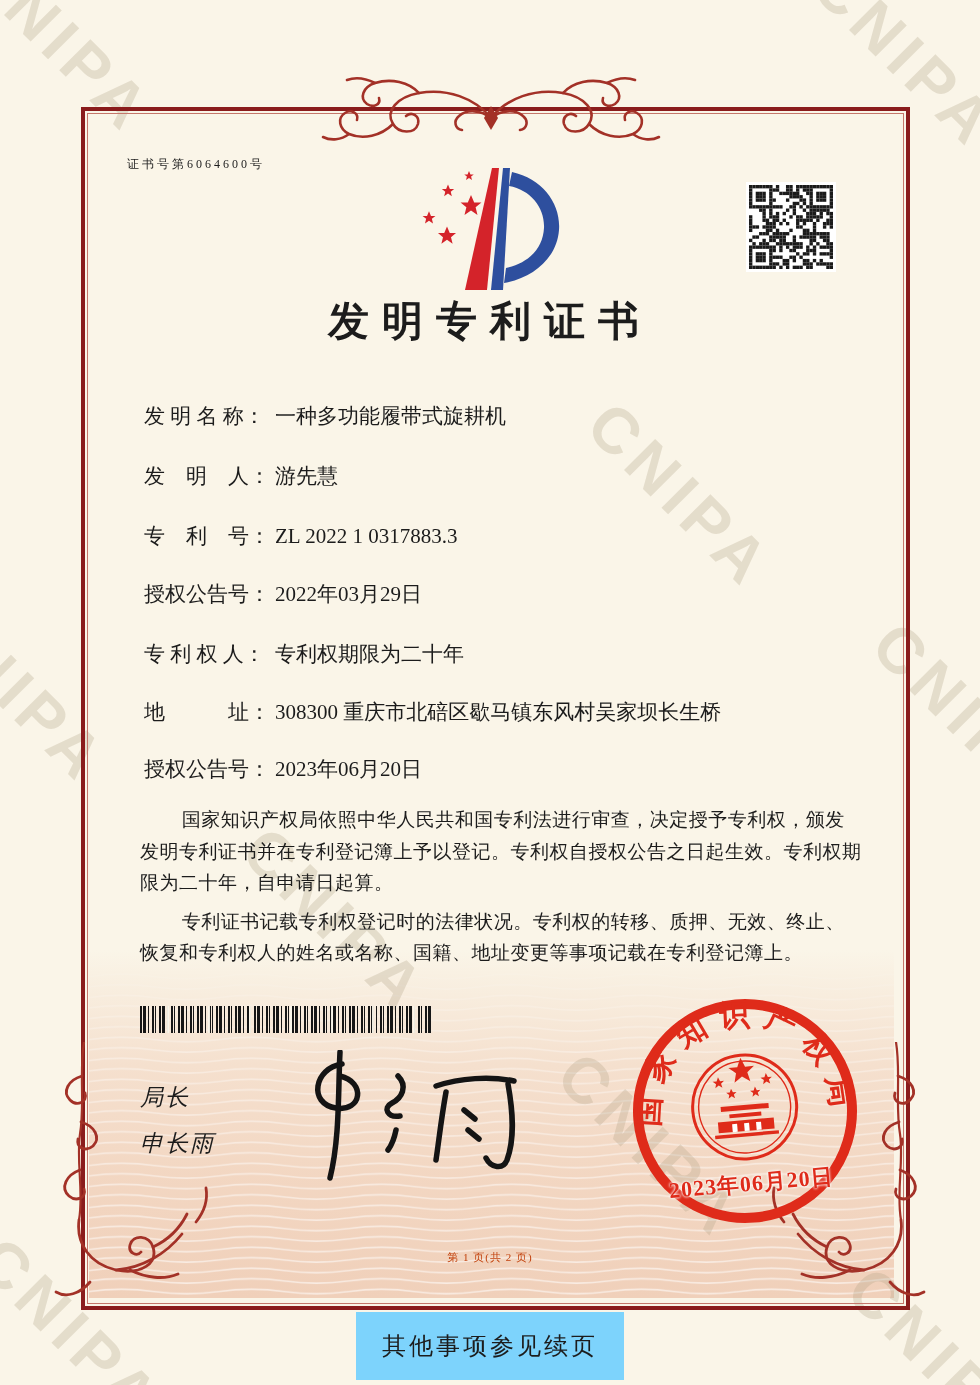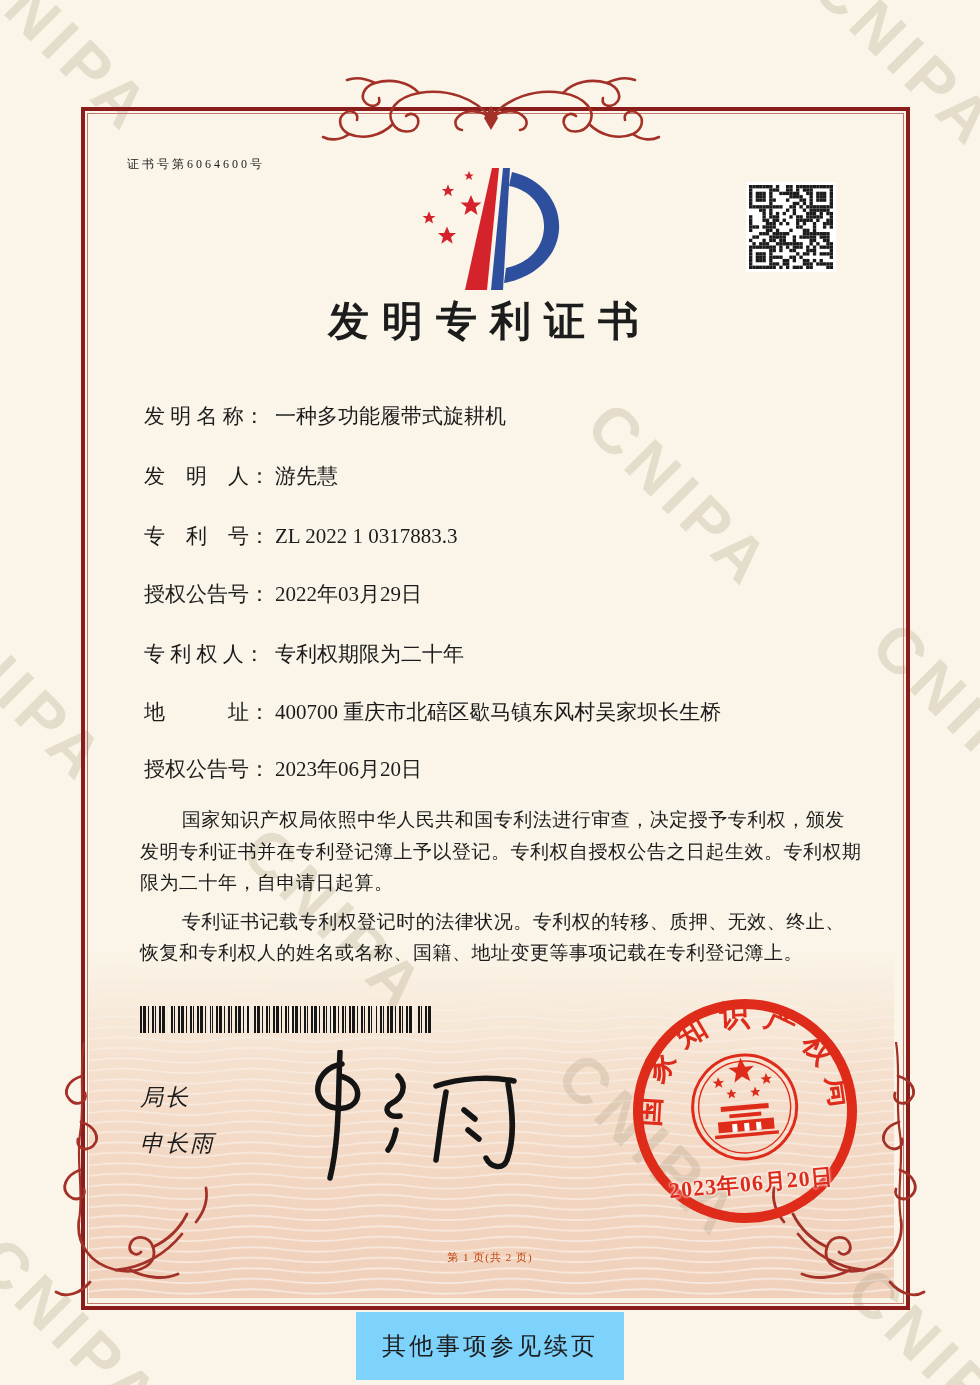--- a/index.html
+++ b/index.html
@@ -513,21 +513,21 @@
     <div class="frow" style="top:124px">
       <span class="lbl">专　利　号：</span><span>ZL 2022 1 0317883.3</span>
     </div>
     <div class="frow" style="top:182px">
       <span class="lbl">授权公告号：</span><span>2022年03月29日</span>
     </div>
     <div class="frow" style="top:242px">
       <span class="lbl">专 利 权 人：</span><span>专利权期限为二十年</span>
     </div>
     <div class="frow" style="top:300px">
-      <span class="lbl">地　　　址：</span><span>400700 重庆市北碚区歇马镇东风村吴家坝长生桥</span>
+      <span class="lbl">地　　　址：</span><span>308300 重庆市北碚区歇马镇东风村吴家坝长生桥</span>
     </div>
     <div class="frow" style="top:357px;width:724px">
       <span class="lbl">授权公告号：</span><span>2023年06月20日</span>
     </div>
   </div>
 
   <div class="paras">
     <p>国家知识产权局依照中华人民共和国专利法进行审查，决定授予专利权，颁发发明专利证书并在专利登记簿上予以登记。专利权自授权公告之日起生效。专利权期限为二十年，自申请日起算。</p>
     <p>专利证书记载专利权登记时的法律状况。专利权的转移、质押、无效、终止、恢复和专利权人的姓名或名称、国籍、地址变更等事项记载在专利登记簿上。</p>
   </div>

